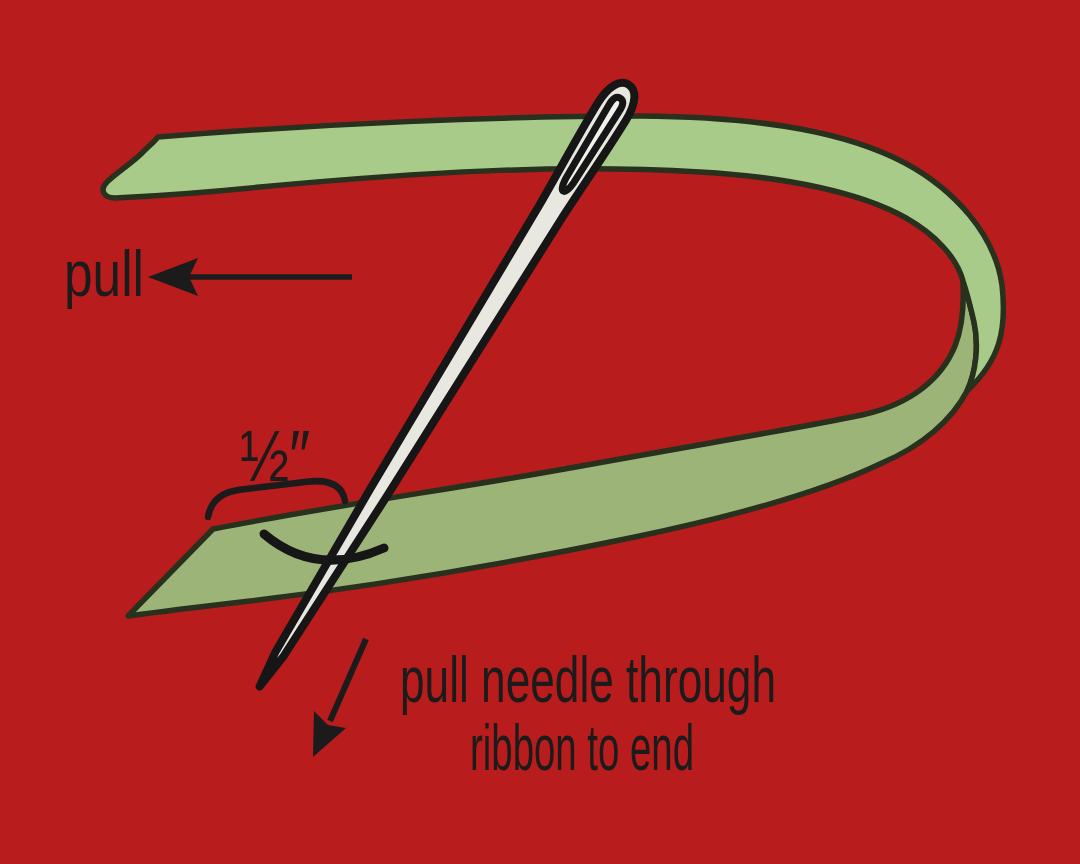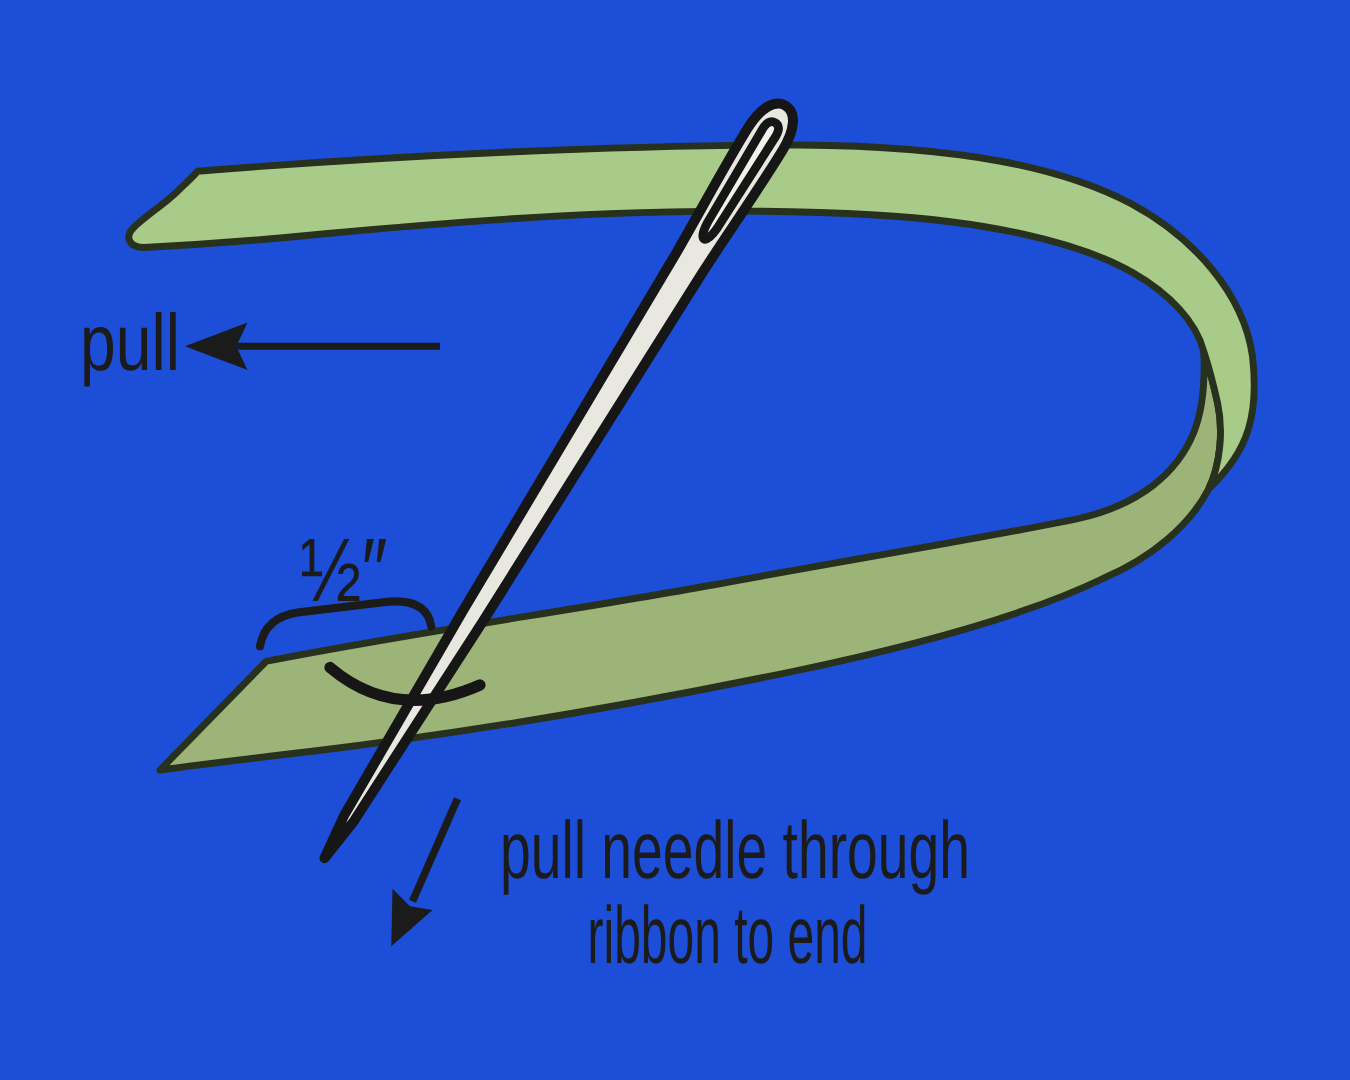--- a/index.html
+++ b/index.html
@@ -4,21 +4,21 @@
 <style>
   html, body {
     margin: 0;
     padding: 0;
     background: #ffffff;
   }
   .stage {
     position: relative;
     width: 1080px;
     height: 864px;
-    background: #1d4ed8;
+    background: #b91c1c;
     overflow: hidden;
     font-family: "Liberation Sans", sans-serif;
   }
   svg.diagram {
     display: block;
     width: 1080px;
     height: 864px;
   }
   text.label {
     font-family: "Liberation Sans", "DejaVu Sans", sans-serif;

